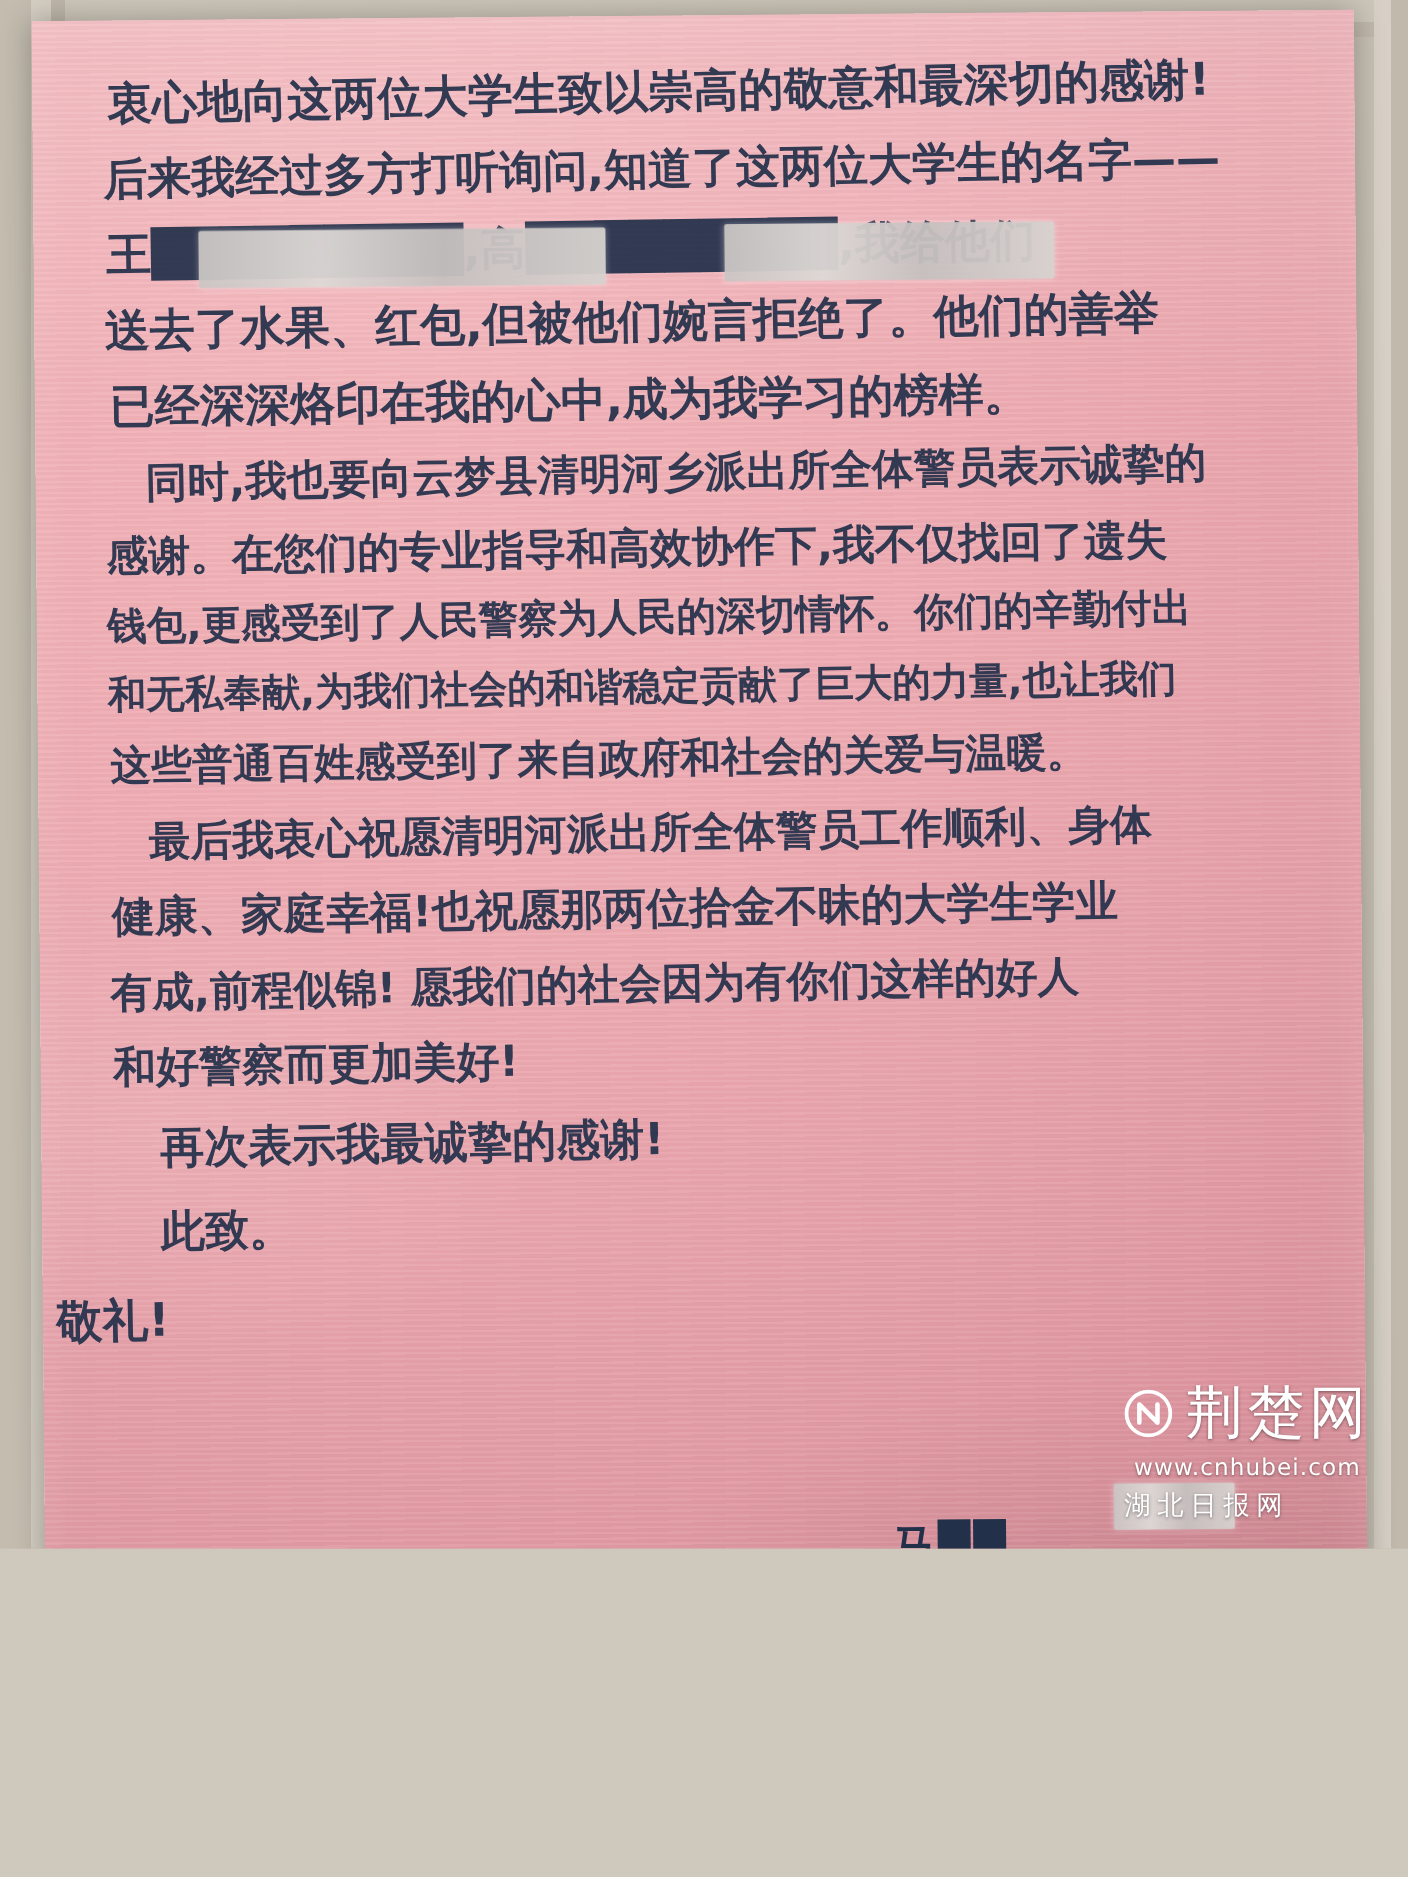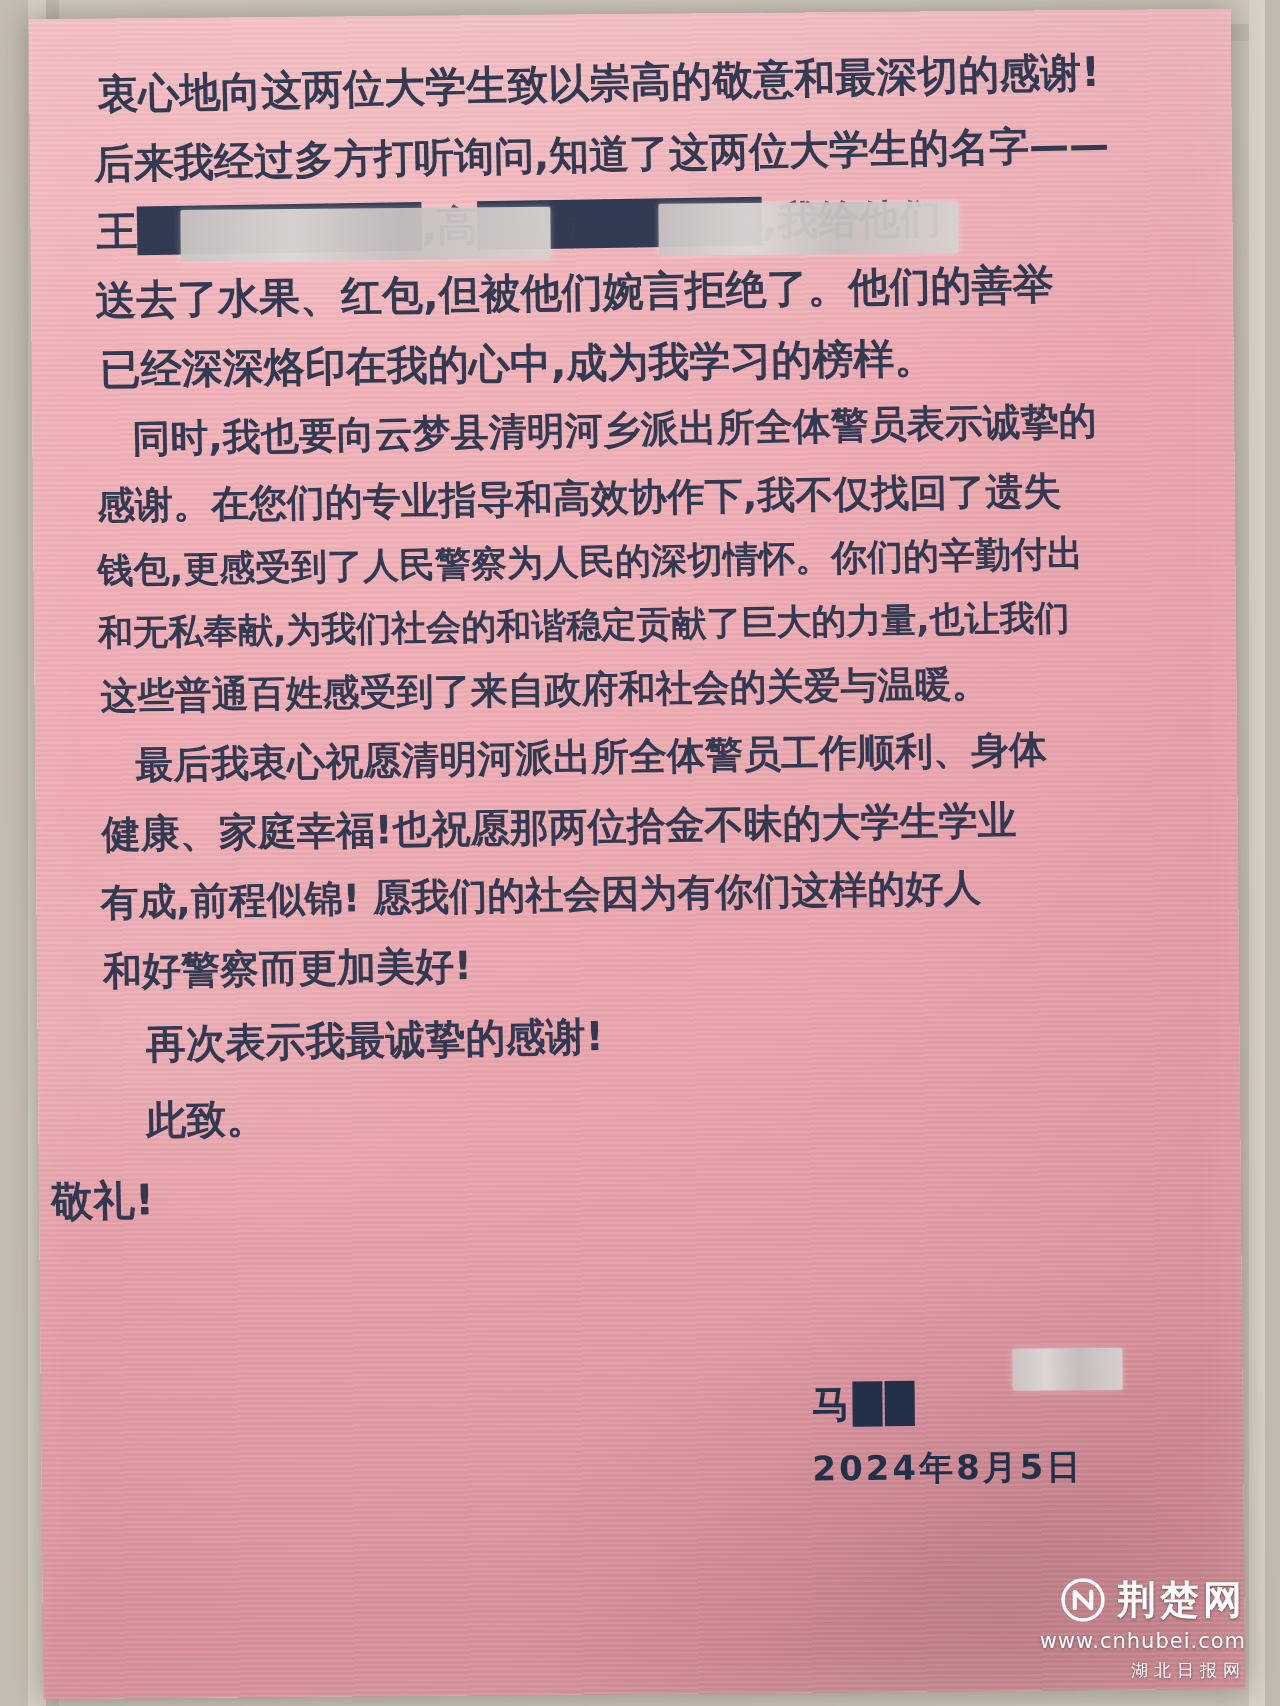--- a/index.html
+++ b/index.html
@@ -3,21 +3,21 @@
 <meta charset="utf-8">
 <title>handwritten-thank-you-letter</title>
 <style>
   html,body{margin:0;padding:0;background:#cfc8bd;}
   body{
     font-family:"DejaVu Sans", sans-serif;
   }
   #photo{
     position:relative;
     width:1280px;
-    height:1706px;
+    height:1408px;
     overflow:hidden;
     background:#c9c2b6;
   }
   
   #backdrop{
     position:absolute;inset:0;
     background:
       linear-gradient(90deg,#c3bcaf 0 2.2%, #d4cec3 2.2% 3.6%, #bdb6a9 3.6% 4.6%, rgba(0,0,0,0) 4.6%),
       linear-gradient(270deg,#c0b9ac 0 1.2%, #d6d0c6 1.2% 2.4%, rgba(0,0,0,0) 2.4%),
       linear-gradient(180deg,#cdc6ba 0 1.4%, #bfb8ab 1.4% 2.4%, rgba(0,0,0,0) 2.4%),
@@ -94,27 +94,27 @@
     user-select:none;
   }
   #wm-main{
     display:flex;align-items:center;gap:12px;justify-content:flex-end;
   }
   #wm-logo{
     width:44px;height:44px;
     display:block;
   }
   #wm-name{
-    font-size:39px;font-weight:700;letter-spacing:4px;
+    font-size:52px;font-weight:400;letter-spacing:4px;
   }
   #wm-url{
     font-size:21px;letter-spacing:1px;margin-top:2px;text-align:center;
   }
   #wm-sub{
-    font-size:17px;letter-spacing:6px;margin-top:6px;text-align:right;
+    font-size:24px;letter-spacing:6px;margin-top:6px;text-align:left;
   }
 </style>
 </head>
 <body>
 
 <div id="photo">
 
   <div id="backdrop"></div>
 
   <div id="sheet">

